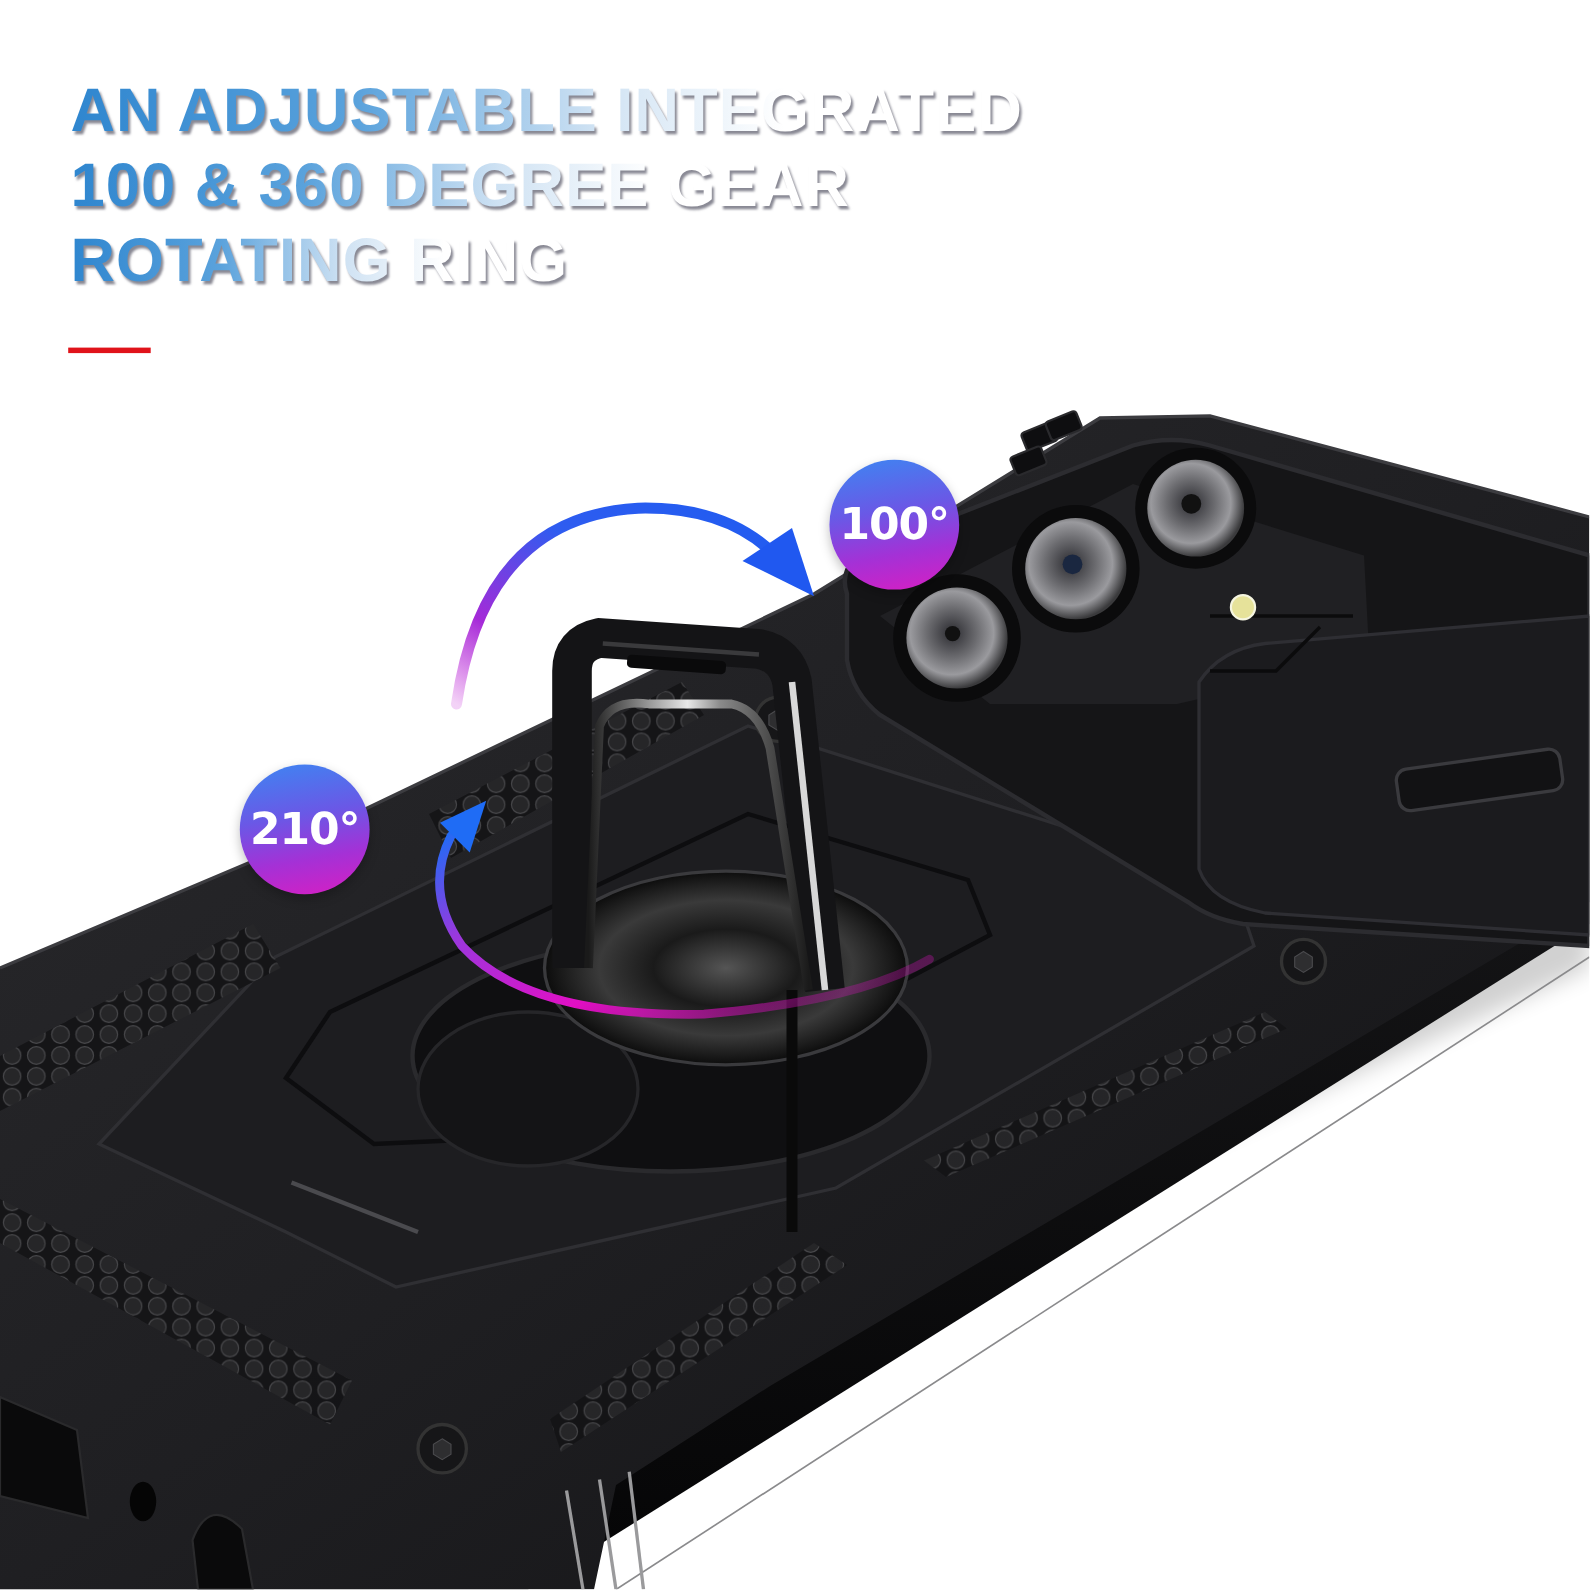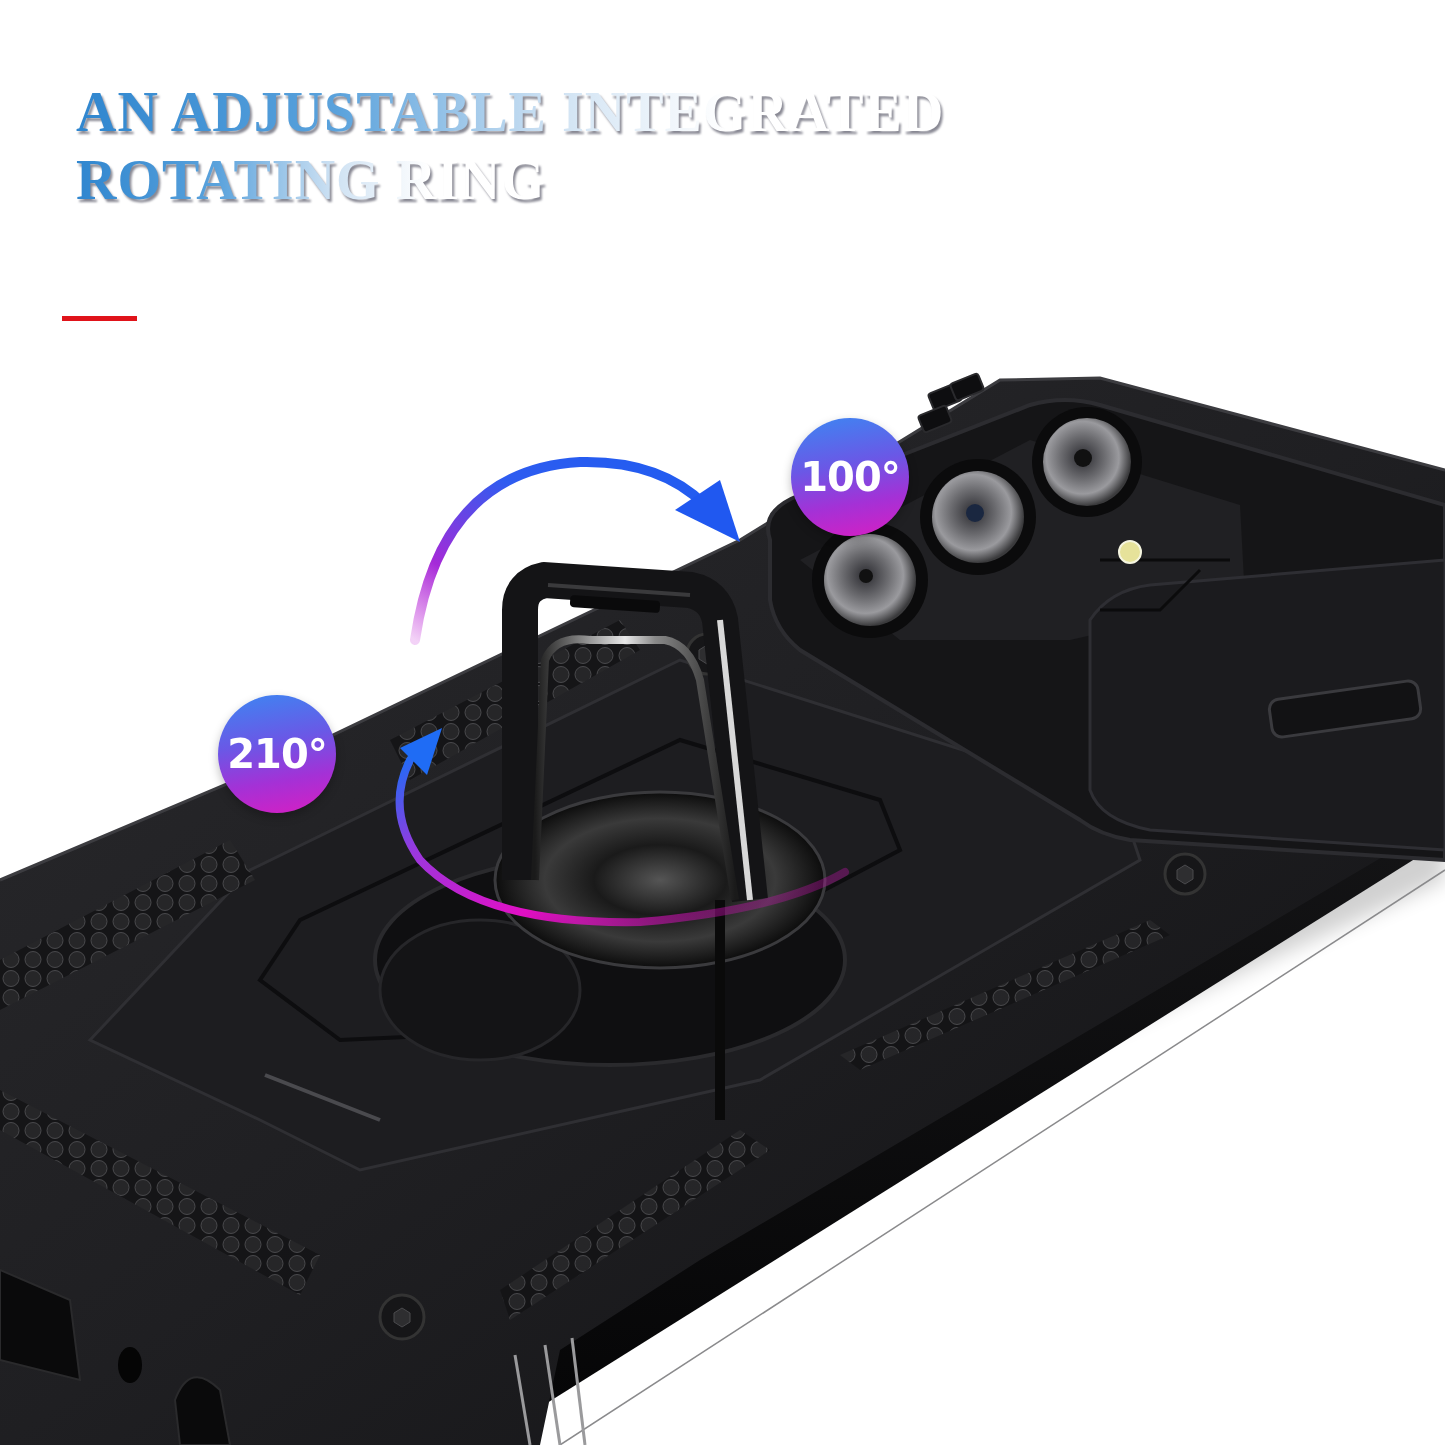--- a/index.html
+++ b/index.html
@@ -2,22 +2,22 @@
 <html><head>
   <meta charset="utf-8">
   <style>
     html, body { margin: 0; padding: 0; }
     body {
       width: 1445px; height: 1445px; overflow: hidden;
       background: #ffffff; position: relative;
       font-family: "DejaVu Sans", sans-serif;
     }
     .headline {
-      position: absolute; left: 60px; top: 62px; margin: 16px;
-      font-family: Liberation Serif, serif;
+      position: absolute; left: 60px; top: 62px; margin: 4px;
+      font-family: Liberation Sans, sans-serif;
       font-weight: 900; font-size: 56px; line-height: 68px;
       letter-spacing: 1px; text-transform: uppercase;
     }
     .headline .line { display: block; white-space: nowrap; }
     .headline .line span {
       background: linear-gradient(90deg, #2f86cf 0%, #5aa2dc 30%, #cfe2f3 55%, #ffffff 75%, #ffffff 100%);
       -webkit-background-clip: text; background-clip: text;
       color: transparent;
       filter: drop-shadow(2px 3px 1px rgba(40,40,60,0.55));
     }
@@ -27,33 +27,34 @@
     }
     .scene { position: absolute; left: 0; top: 0; width: 1445px; height: 1445px; }
     .badge {
       position: absolute; border-radius: 50%;
       display: flex; align-items: center; justify-content: center;
       color: #ffffff; font-family: "DejaVu Sans", sans-serif; font-weight: bold;
       font-size: 40px; letter-spacing: -1px;
       box-shadow: 0 4px 10px rgba(0,0,0,0.25);
     }
     .badge-100 {
-      left: 791px; top: 418px; width: 118px; height: 118px;
+      left: 754px; top: 418px; width: 118px; height: 118px;
       background: linear-gradient(170deg, #3d86f2 0%, #6a58e6 40%, #a431d6 70%, #d81ec2 100%);
     }
     .badge-360 {
       left: 218px; top: 695px; width: 118px; height: 118px;
       background: linear-gradient(170deg, #3d86f2 0%, #6a58e6 40%, #a431d6 70%, #d81ec2 100%);
     }
   </style>
 </head>
 <body>
 
 <h1 class="headline">
   <span class="line"><span>AN ADJUSTABLE INTEGRATED</span></span>
+  <span class="line"><span>100 &amp; 360 DEGREE GEAR</span></span>
   <span class="line"><span>ROTATING RING</span></span>
 </h1>
 
 <div class="accent-bar"></div>
 
 <svg class="scene" viewBox="0 0 1445 1445" xmlns="http://www.w3.org/2000/svg">
   <defs>
     <linearGradient id="caseBody" x1="0" y1="0" x2="1" y2="1">
       <stop offset="0" stop-color="#2a2a2d"></stop>
       <stop offset="0.5" stop-color="#1f1f22"></stop>

